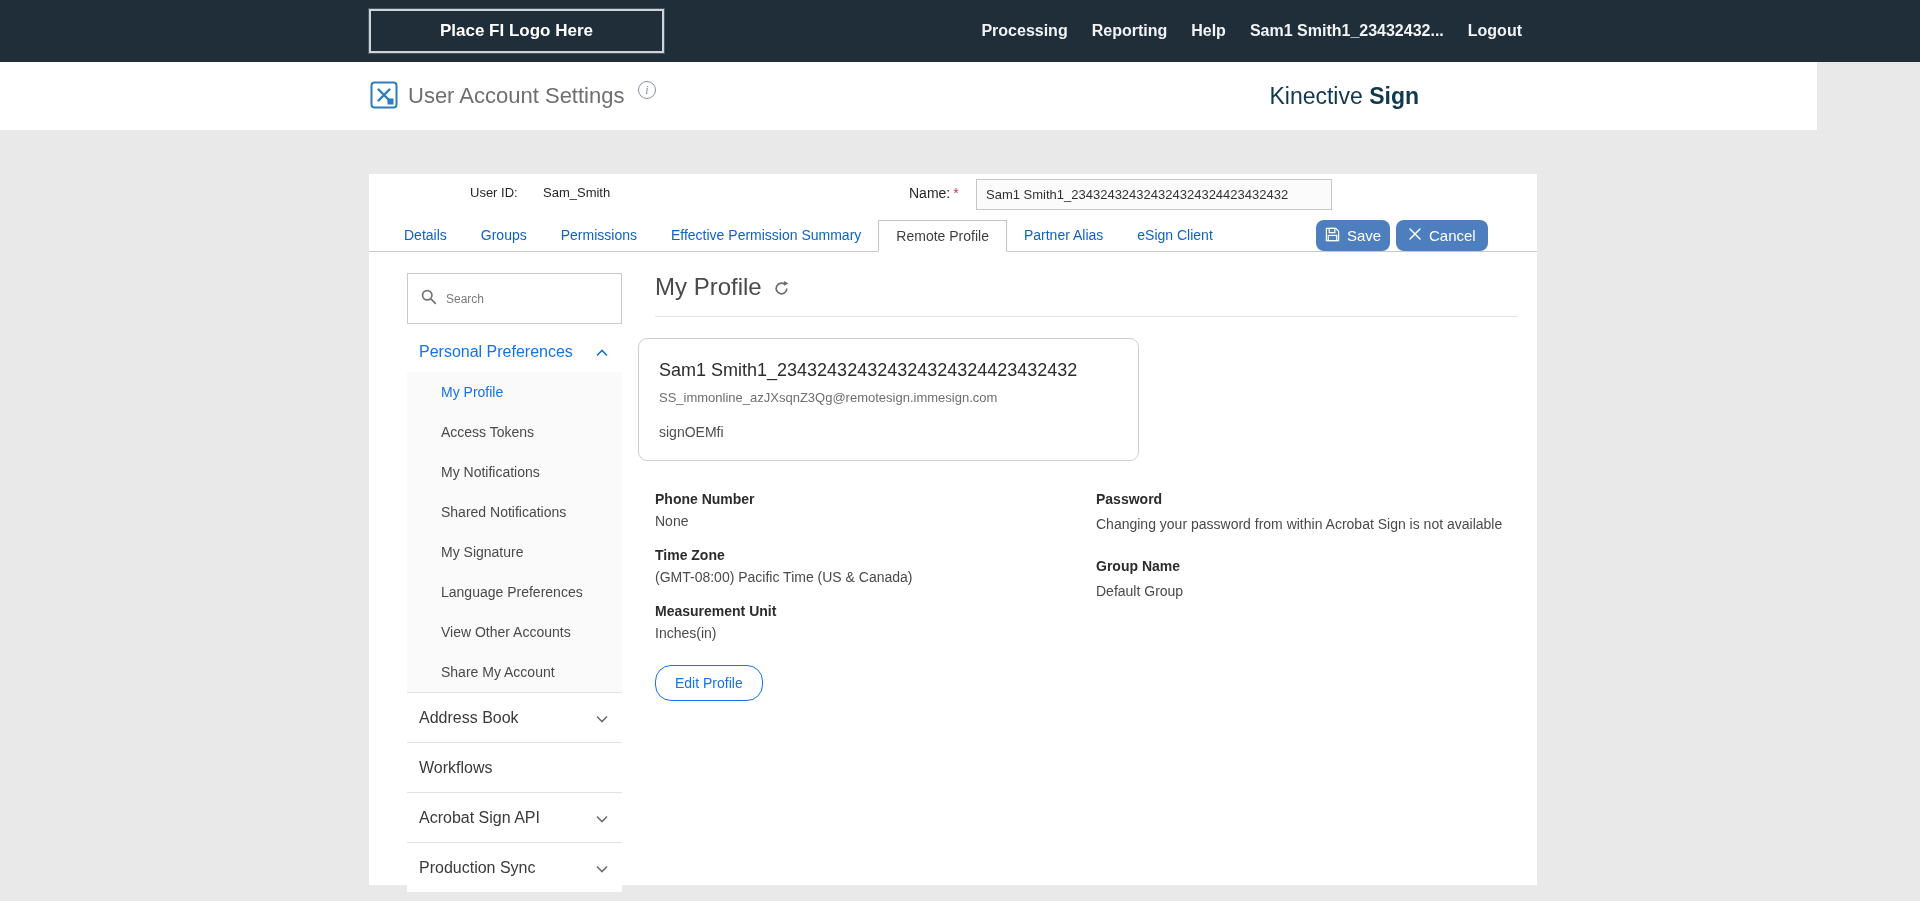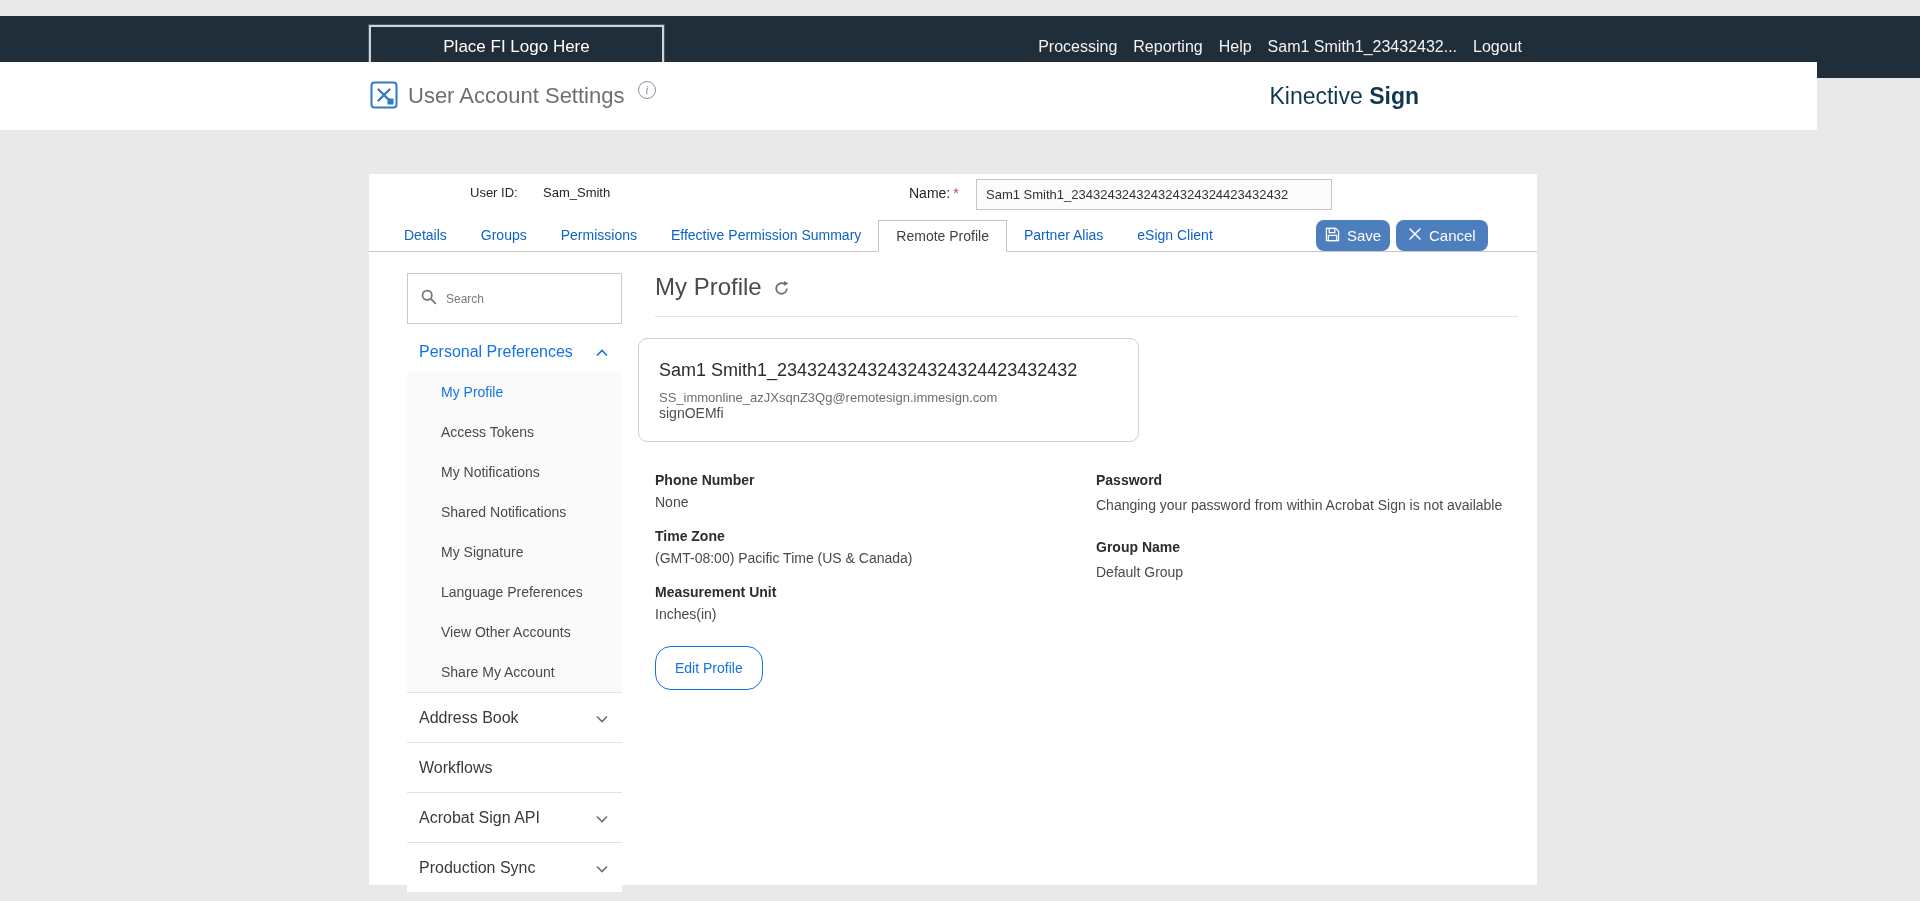--- a/index.html
+++ b/index.html
@@ -6,28 +6,28 @@
   html,body { width:1920px; height:901px; }
   body {
     position:relative;
     background:#e9e9e9;
     font-family:"Liberation Sans", sans-serif;
     overflow:hidden;
   }
   a { text-decoration:none; }
 
   
-  .topbar { position:absolute; left:0; top:16px; width:1920px; height:62px; background:#202e3a; }
+  .topbar { position:absolute; left:0; top:0; width:1920px; height:62px; background:#202e3a;font-weight:bold; }
   .logo-box {
     position:absolute; left:369px; top:9px; width:295px; height:44px;
     border:2px solid #ccd3d9; outline:1px solid #4a5662;
     display:flex; align-items:center; justify-content:center;
     color:#ffffff; font-size:17px;
   }
-  .topnav { position:absolute; right:398px; top:0; height:62px; display:flex; align-items:center; gap:16px; }
+  .topnav { position:absolute; right:398px; top:0; height:62px; display:flex; align-items:center; gap:24px; }
   .topnav-item { color:#f1f3f5; font-size:16px; cursor:pointer; white-space:nowrap; }
 
   
   .header2 { position:absolute; left:0; top:62px; width:1817px; height:68px; background:#ffffff; }
   .app-icon { position:absolute; left:370px; top:19px; width:28px; height:28px; }
   .page-title { position:absolute; left:408px; top:0; height:68px; display:flex; align-items:center; font-size:22px; color:#6f6f6f; }
   .info-icon {
     position:absolute; left:638px; top:19px; width:18px; height:18px;
     border:1px solid #8a93a0; border-radius:50%;
     color:#8a93a0; font-size:12px; line-height:16px; text-align:center;
@@ -94,32 +94,32 @@
   .profile-title { font-size:24px; font-weight:400; color:#4a4a4a; }
   .refresh-btn { background:none; border:none; padding:0; cursor:pointer; display:flex; align-items:center; margin-top:3px; }
   .head-rule { margin:15px 0 0 17px; width:863px; height:1px; background:#e3e3e3; }
 
   .profile-card {
     margin-top:21px; width:501px; background:#ffffff;
     border:1px solid #cfcfcf; border-radius:9px; padding:20px 20px;
   }
   .card-name { font-size:18px; color:#2c2c2c; line-height:22px; }
   .card-email { font-size:13px; color:#6e6e6e; margin-top:9px; }
-  .card-company { font-size:14px; color:#4f4f4f; }
+  .card-company { font-size:14px; color:#4f4f4f; margin-top:19px; }
 
   .fields { margin:30px 0 0 17px; display:flex; }
   .col-left { width:441px; }
   .field { margin-bottom:18px; }
   .field-label { font-size:14px; font-weight:700; color:#2c2c2c; line-height:17px; }
   .field-value { font-size:14px; color:#4a4a4a; margin-top:5px; line-height:16px; }
   .col-right .field { margin-bottom:26px; }
   .col-right .field-value { margin-top:8px; }
 
   .edit-btn {
-    margin:6px 0 0 17px; height:44px; padding:0 19px;
+    margin:6px 0 0 17px; height:36px; padding:0 19px;
     border:1px solid #1473e6; border-radius:16px;
     background:#ffffff; color:#1473e6; font-size:14px; font-family:inherit; cursor:pointer;
   }
 </style>
 </head>
 <body>
 
 <div class="topbar">
   <div class="logo-box">
     <span>Place FI Logo Here</span>

